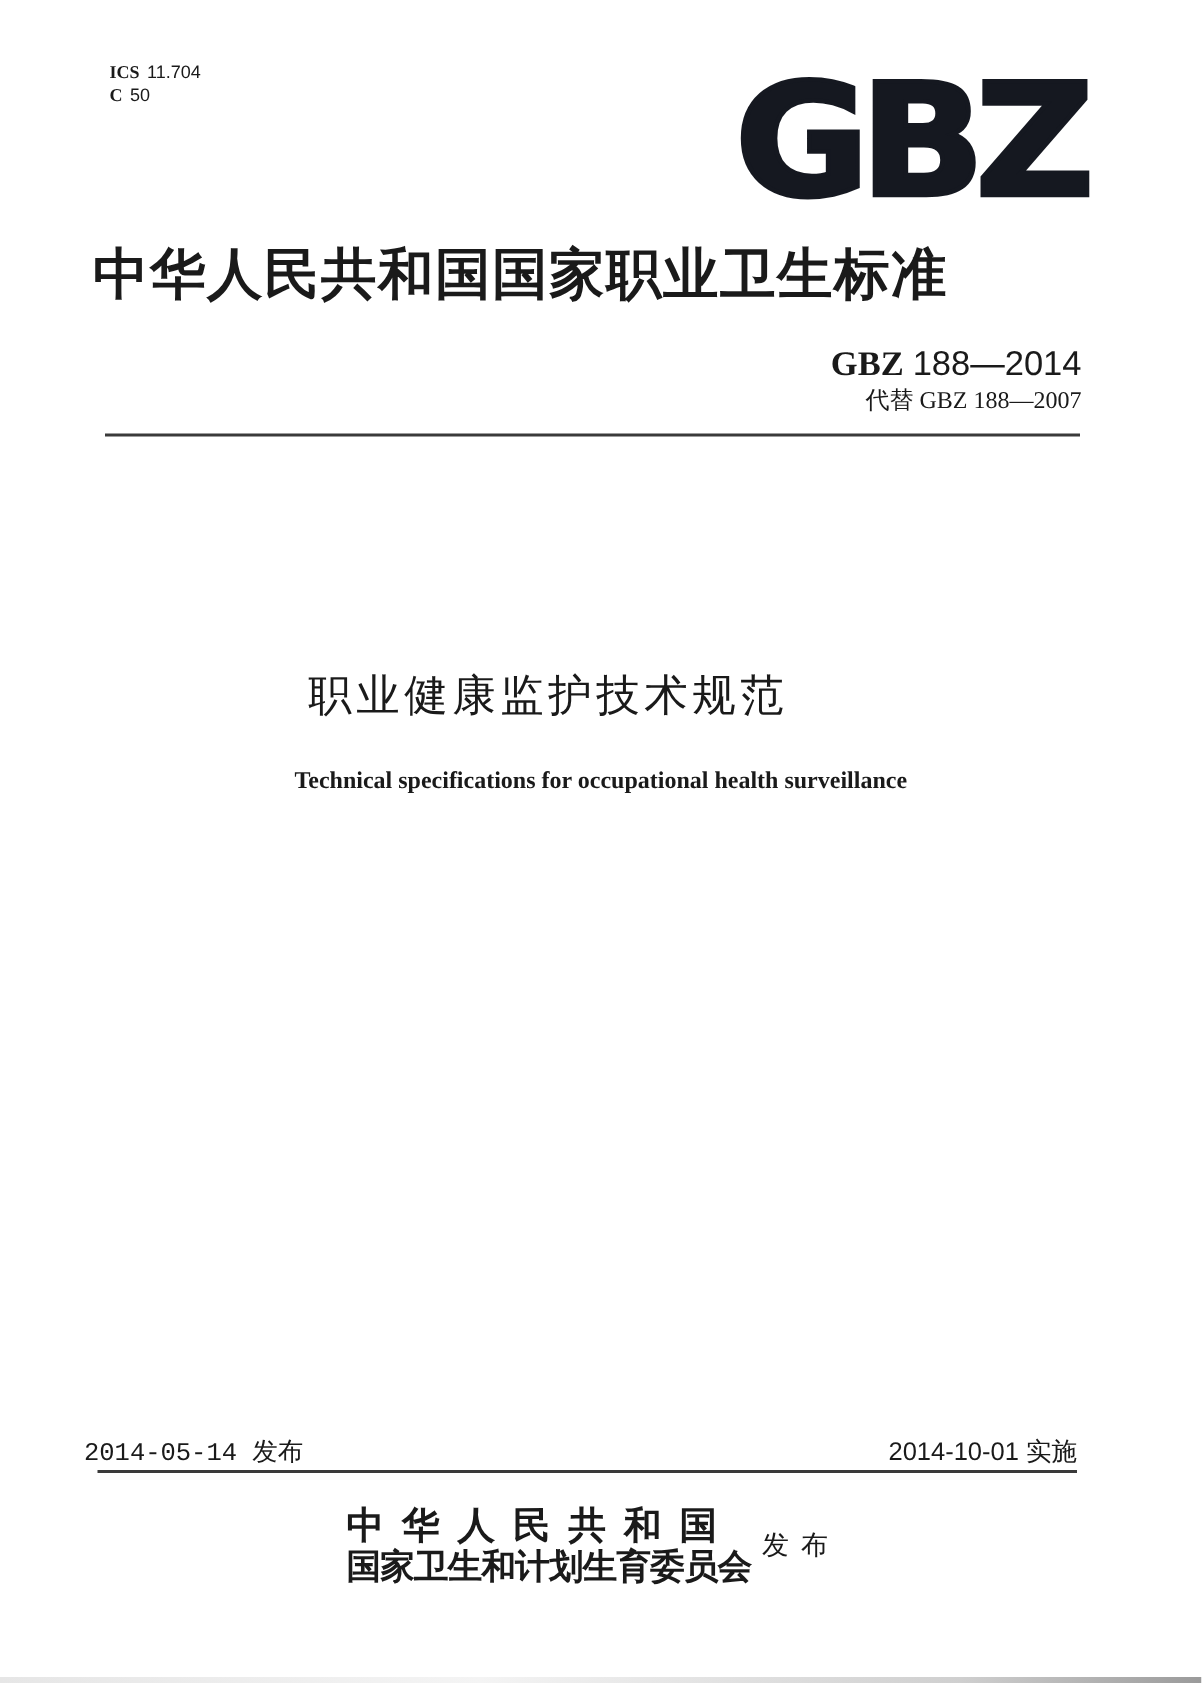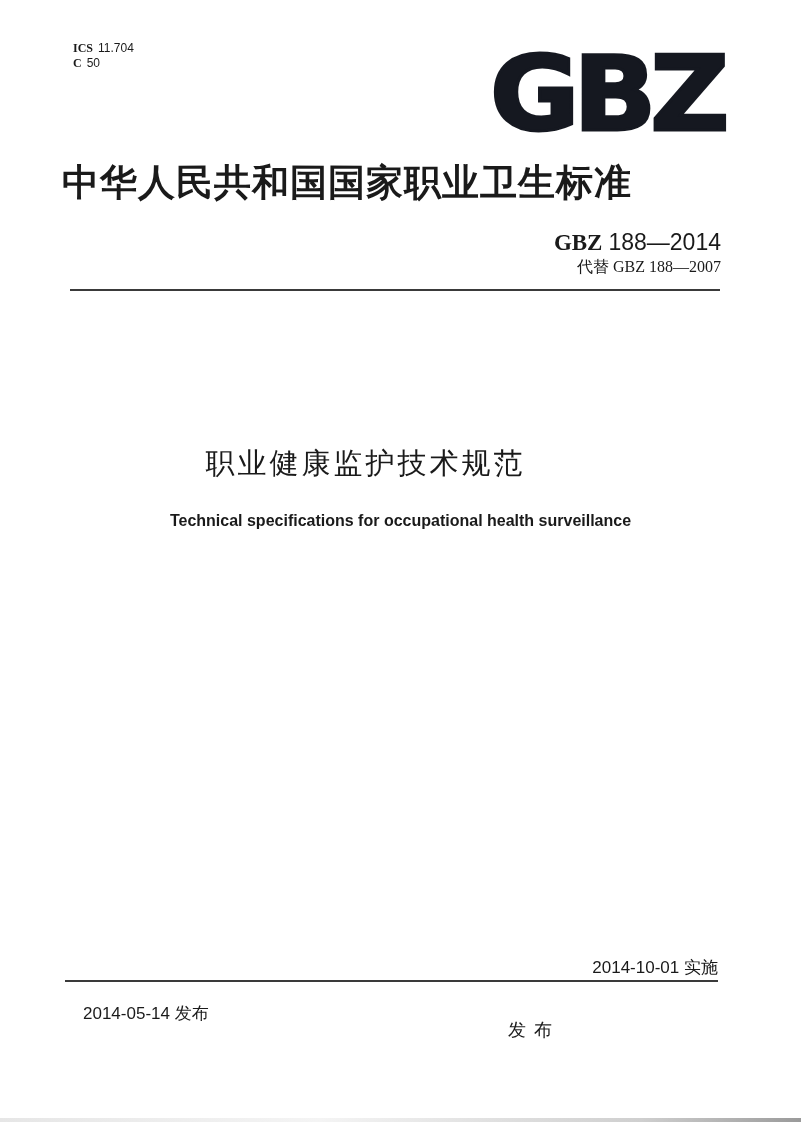--- a/index.html
+++ b/index.html
@@ -24,23 +24,23 @@
   .std-no .line1 { font-size: 23px; font-family: "Liberation Sans", sans-serif; }
   .std-no .line1 b { font-family: "Liberation Serif", serif; margin-right: 6px; }
   .std-no .line2 { font-size: 16px; font-family: "Liberation Serif", serif; margin-top: 1px; }
   .hr-top { left: 70px; top: 289px; width: 650px; height: 2px; background: #3a3a3a; }
   .title-cn {
     left: 0; width: 731px; top: 444px; text-align: center; font-size: 29px; letter-spacing: 3px;
     font-family: Liberation Sans, sans-serif;
   }
   .title-en {
     left: 0; width: 801px; top: 512px; text-align: center; font-size: 16px; font-weight: bold;
-    font-family: Liberation Sans, sans-serif;
+    font-family: Liberation Serif, serif;
   }
-  .date-pub { left: 83px; top: 956px; font-size: 17px; font-family: Liberation Sans, sans-serif; margin-top: 46px; }
+  .date-pub { left: 56px; top: 956px; font-size: 17px; font-family: Liberation Mono, monospace; }
   .date-eff { right: 83px; top: 956px; font-size: 17px; font-family: "Liberation Sans", sans-serif; }
   .hr-bottom { left: 65px; top: 980px; width: 653px; height: 2px; background: #3a3a3a; }
   .issuer { left: 231px; top: 1003px; font-family: "DejaVu Serif", serif; font-weight: bold; }
   .issuer .l1 { font-size: 25px; letter-spacing: 12px; line-height: 28px; }
   .issuer .l2 { font-size: 23px; letter-spacing: -0.5px; line-height: 28px; }
   .issue-verb { left: 508px; top: 1018px; font-size: 18px; letter-spacing: 8px; font-family: "DejaVu Serif", serif; }
   .scan-edge { left: 0; top: 1118px; width: 801px; height: 4px;
     background: linear-gradient(90deg, #e6e6e6 0%, #f4f4f4 40%, #cfcfcf 80%, #9a9a9a 100%); }
 </style>
 </head>
@@ -68,16 +68,18 @@
 <div class="abs date-pub">
   <span>2014-05-14</span> <span>发布</span>
 </div>
 <div class="abs date-eff">
   <span>2014-10-01</span> <span>实施</span>
 </div>
 
 <div class="abs hr-bottom"></div>
 
 <div class="abs issuer">
+  <div class="l1">中华人民共和国</div>
+  <div class="l2">国家卫生和计划生育委员会</div>
 </div>
 <div class="abs issue-verb">发布</div>
 
 <div class="abs scan-edge"></div>
 
 </body></html>

